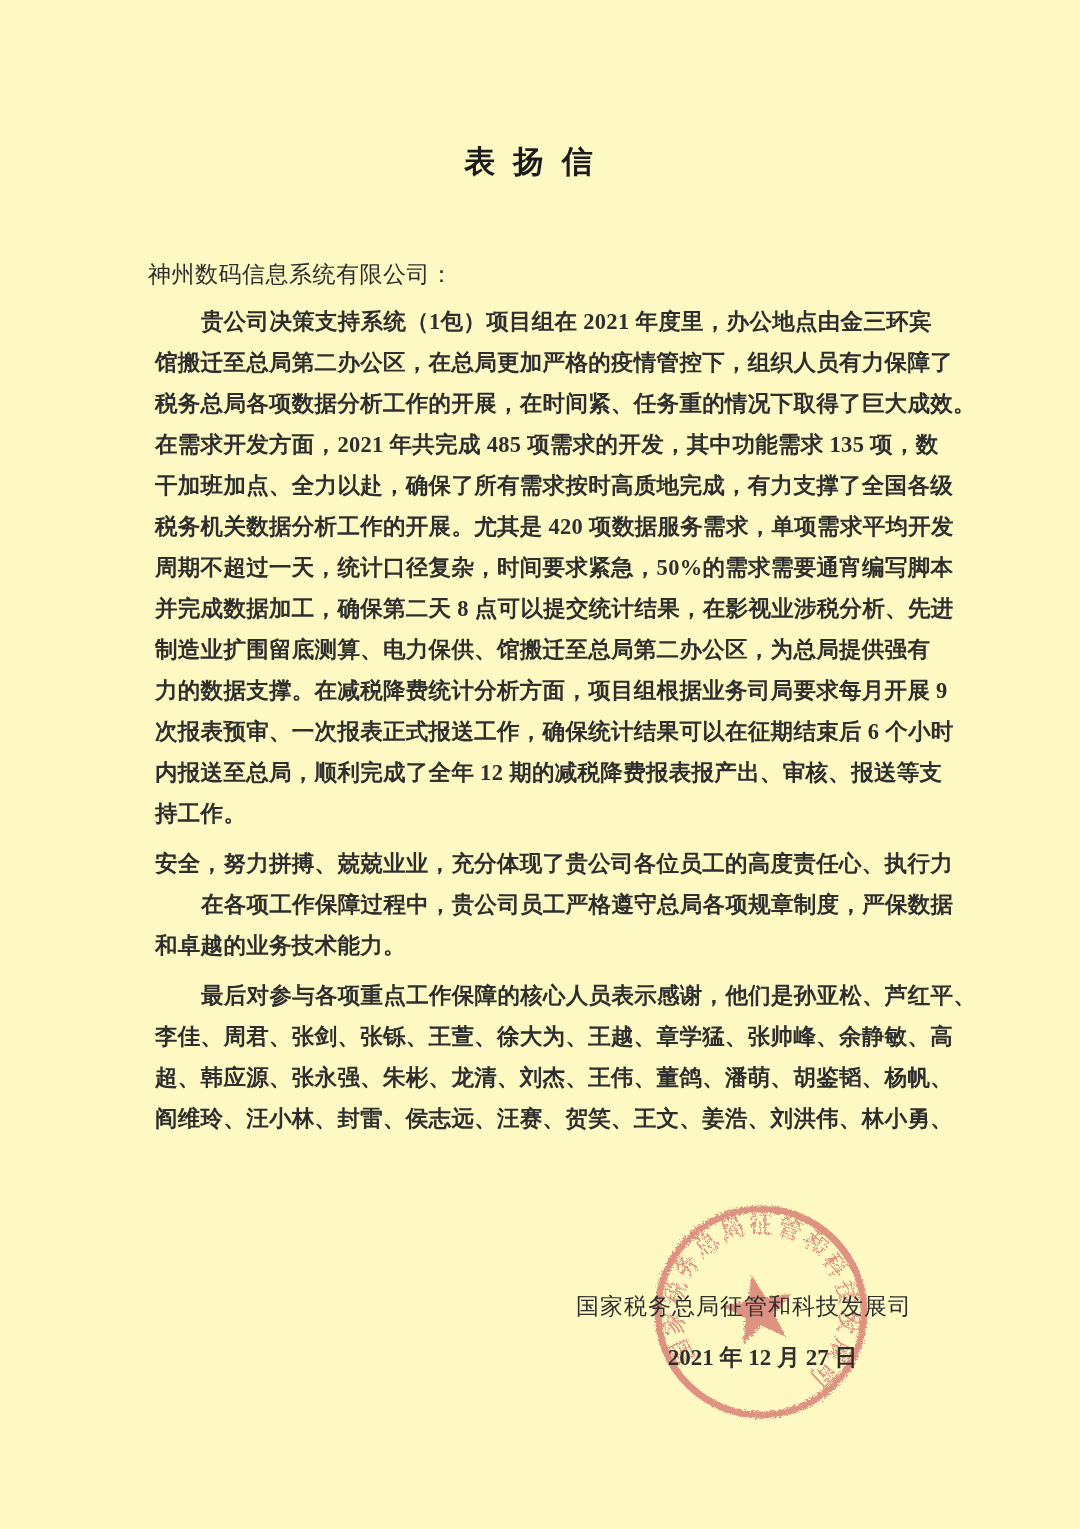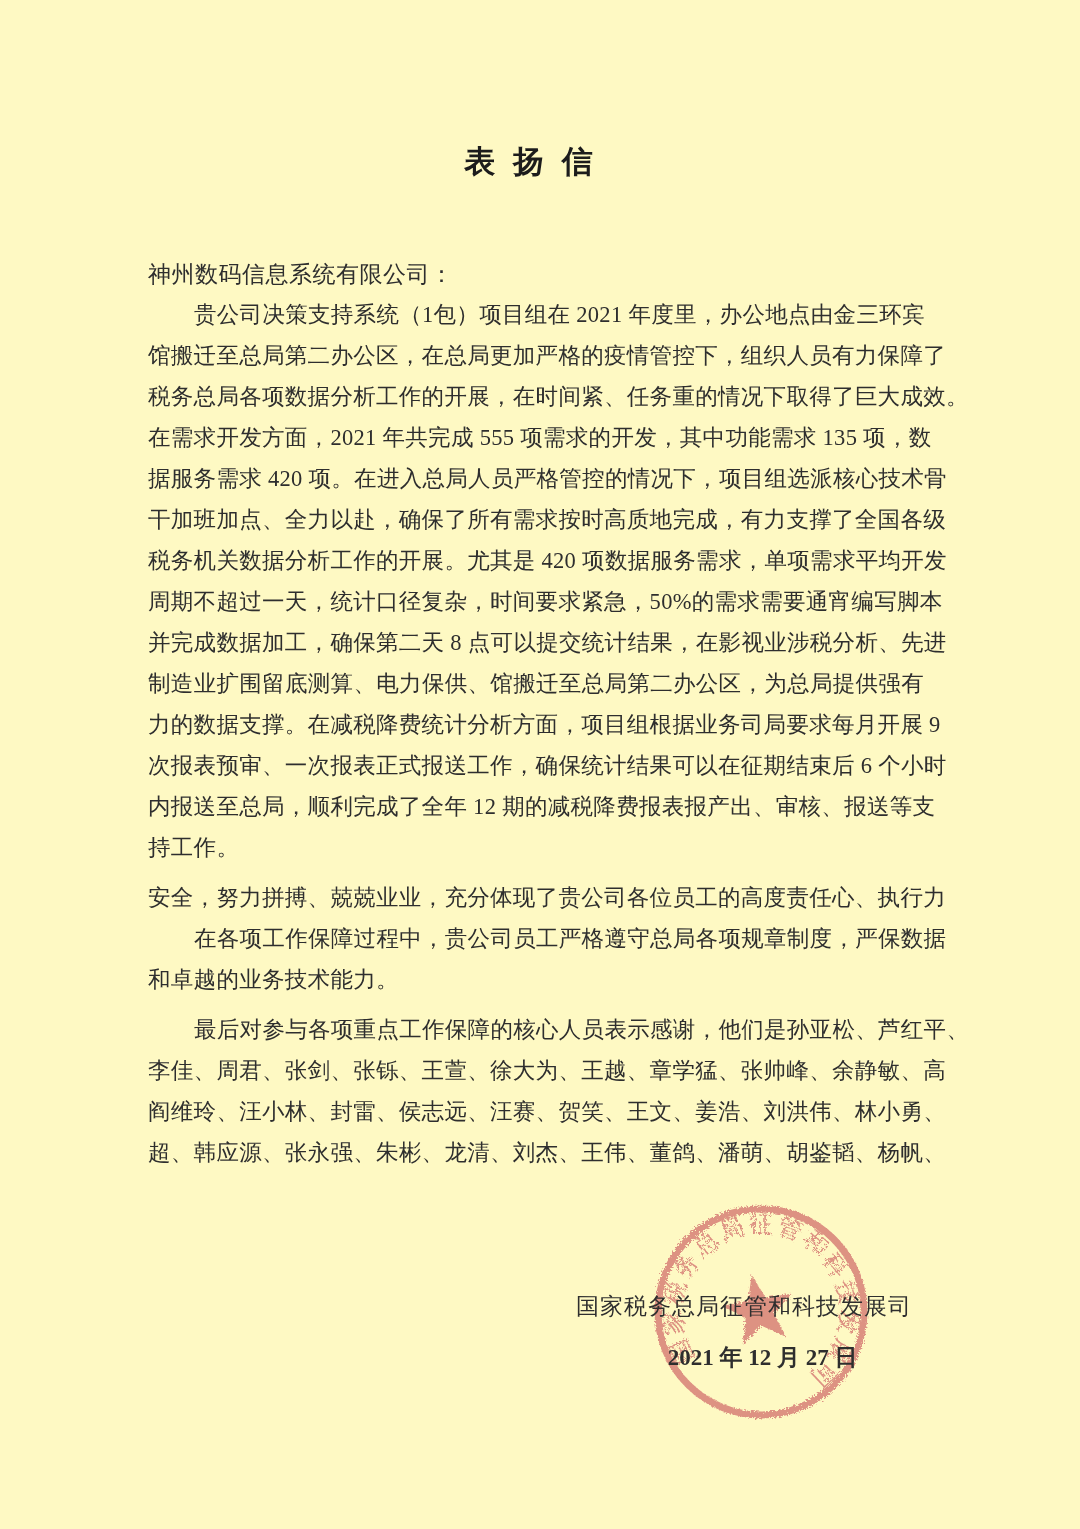--- a/index.html
+++ b/index.html
@@ -18,21 +18,21 @@
     color:#1c1c1c;
   }
   .salutation{
     position:absolute;top:259px;left:148px;
     font-size:23px;letter-spacing:0.5px;text-align:right;
   }
   .body-text{
     position:absolute;top:294px;left:148px;width:776px;
     font-size:22.5px;
   }
-  .para{margin:0;}
+  .para{margin:7px;font-weight:bold;}
   .para + .para{margin-top:9px;}
   .line{
     height:41px;line-height:41px;
     text-align:justify;text-align-last:justify;
     letter-spacing:0.3px;
     white-space:nowrap;
   }
   .line.f{text-indent:46px;}
   .line.e{text-align-last:left;white-space:normal;}
   .sig{
@@ -55,42 +55,41 @@
 
   <div class="title">表 扬 信</div>
 
   <div class="salutation">神州数码信息系统有限公司：</div>
 
   <div class="body-text">
     <div class="para">
       <div class="line f">贵公司决策支持系统（1包）项目组在 2021 年度里，办公地点由金三环宾</div>
       <div class="line">馆搬迁至总局第二办公区，在总局更加严格的疫情管控下，组织人员有力保障了</div>
       <div class="line">税务总局各项数据分析工作的开展，在时间紧、任务重的情况下取得了巨大成效。</div>
-      <div class="line">在需求开发方面，2021 年共完成 555 项需求的开发，其中功能需求 135 项，数</div>
-      <div class="line">据服务需求 420 项。在进入总局人员严格管控的情况下，项目组选派核心技术骨</div>
+      <div class="line">在需求开发方面，2021 年共完成 485 项需求的开发，其中功能需求 135 项，数</div>
       <div class="line">干加班加点、全力以赴，确保了所有需求按时高质地完成，有力支撑了全国各级</div>
       <div class="line">税务机关数据分析工作的开展。尤其是 420 项数据服务需求，单项需求平均开发</div>
       <div class="line">周期不超过一天，统计口径复杂，时间要求紧急，50%的需求需要通宵编写脚本</div>
       <div class="line">并完成数据加工，确保第二天 8 点可以提交统计结果，在影视业涉税分析、先进</div>
       <div class="line">制造业扩围留底测算、电力保供、馆搬迁至总局第二办公区，为总局提供强有</div>
       <div class="line">力的数据支撑。在减税降费统计分析方面，项目组根据业务司局要求每月开展 9</div>
       <div class="line">次报表预审、一次报表正式报送工作，确保统计结果可以在征期结束后 6 个小时</div>
       <div class="line">内报送至总局，顺利完成了全年 12 期的减税降费报表报产出、审核、报送等支</div>
       <div class="line e">持工作。</div>
     </div>
     <div class="para">
       <div class="line">安全，努力拼搏、兢兢业业，充分体现了贵公司各位员工的高度责任心、执行力</div>
       <div class="line f">在各项工作保障过程中，贵公司员工严格遵守总局各项规章制度，严保数据</div>
       <div class="line e">和卓越的业务技术能力。</div>
     </div>
     <div class="para">
       <div class="line f">最后对参与各项重点工作保障的核心人员表示感谢，他们是孙亚松、芦红平、</div>
       <div class="line">李佳、周君、张剑、张铄、王萱、徐大为、王越、章学猛、张帅峰、余静敏、高</div>
+      <div class="line">超、韩应源、张永强、朱彬、龙清、刘杰、王伟、董鸽、潘萌、胡鉴韬、杨帆、</div>
       <div class="line">阎维玲、汪小林、封雷、侯志远、汪赛、贺笑、王文、姜浩、刘洪伟、林小勇、</div>
-      <div class="line">超、韩应源、张永强、朱彬、龙清、刘杰、王伟、董鸽、潘萌、胡鉴韬、杨帆、</div>
     </div>
   </div>
 
   <svg class="seal" viewBox="0 0 280 280" width="280" height="280" xmlns="http://www.w3.org/2000/svg">
     <defs>
       <filter id="rough" x="-10%" y="-10%" width="120%" height="120%">
         <feTurbulence type="fractalNoise" baseFrequency="0.55" numOctaves="2" result="n"></feTurbulence>
         <feDisplacementMap in="SourceGraphic" in2="n" scale="6"></feDisplacementMap>
       </filter>
       <path id="sealArc" d="M 74.5 185.9 A 80 80 0 1 1 185.9 205.5" fill="none"></path>

